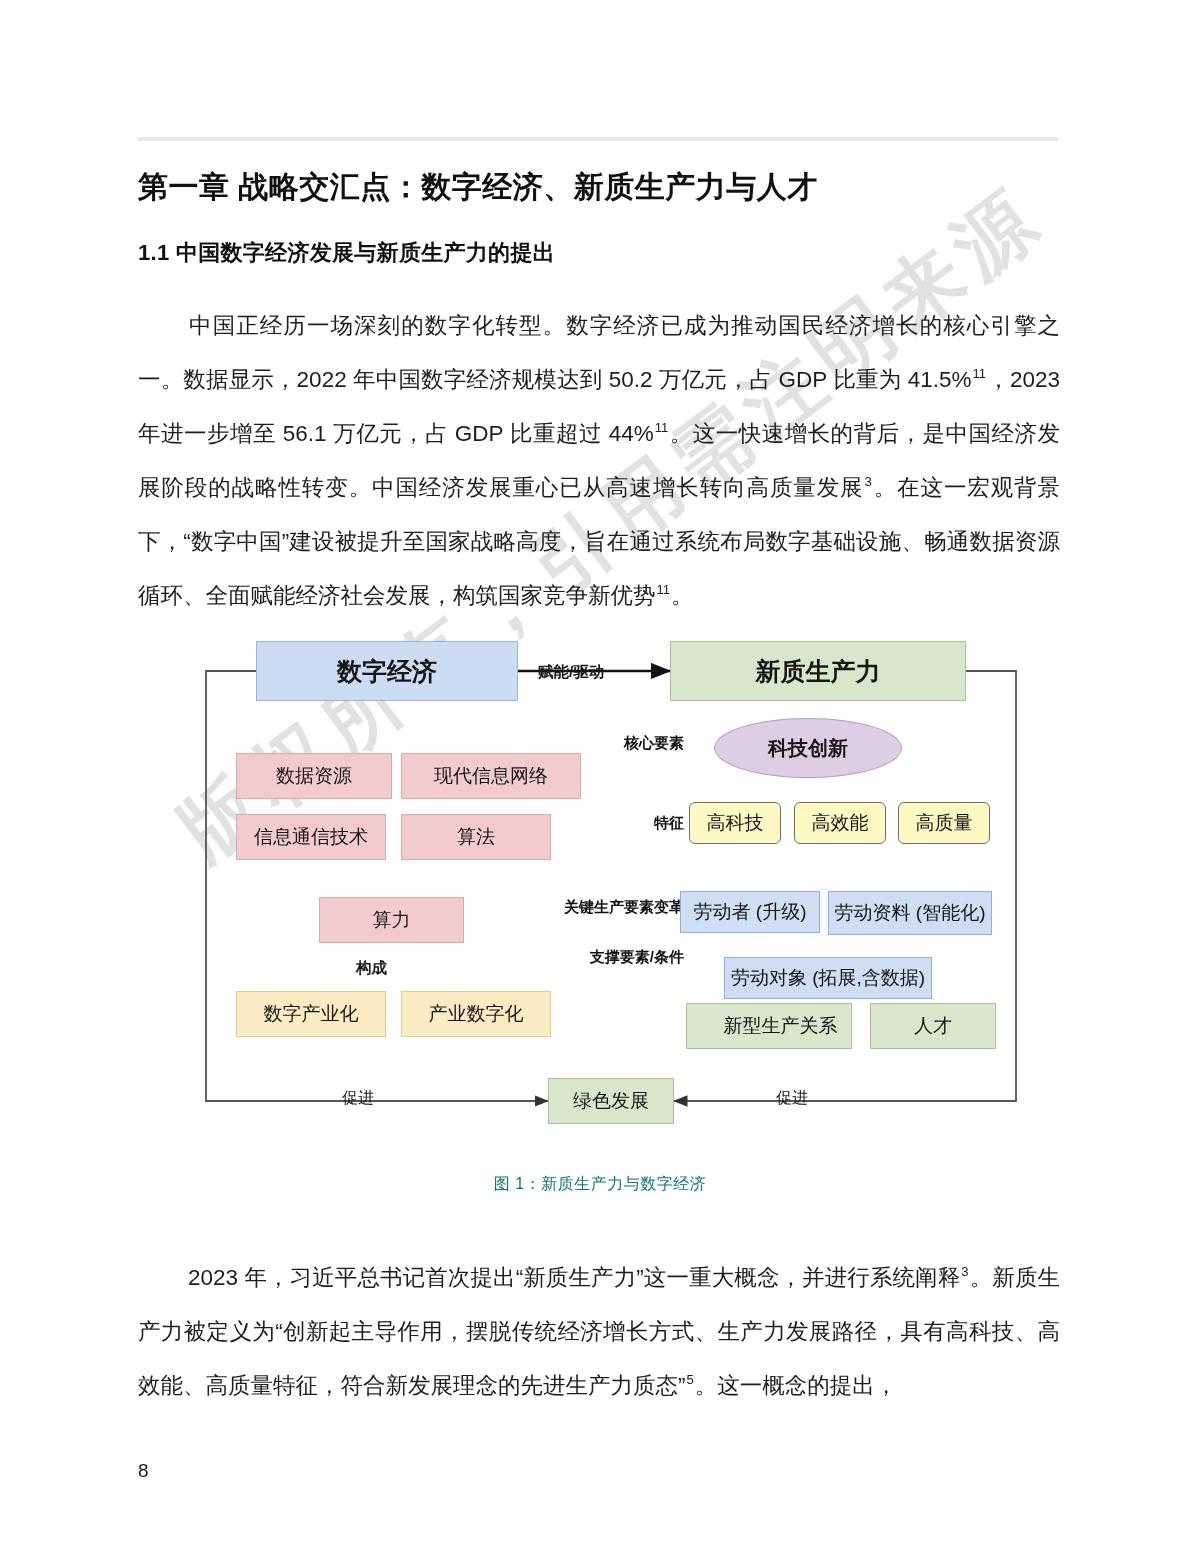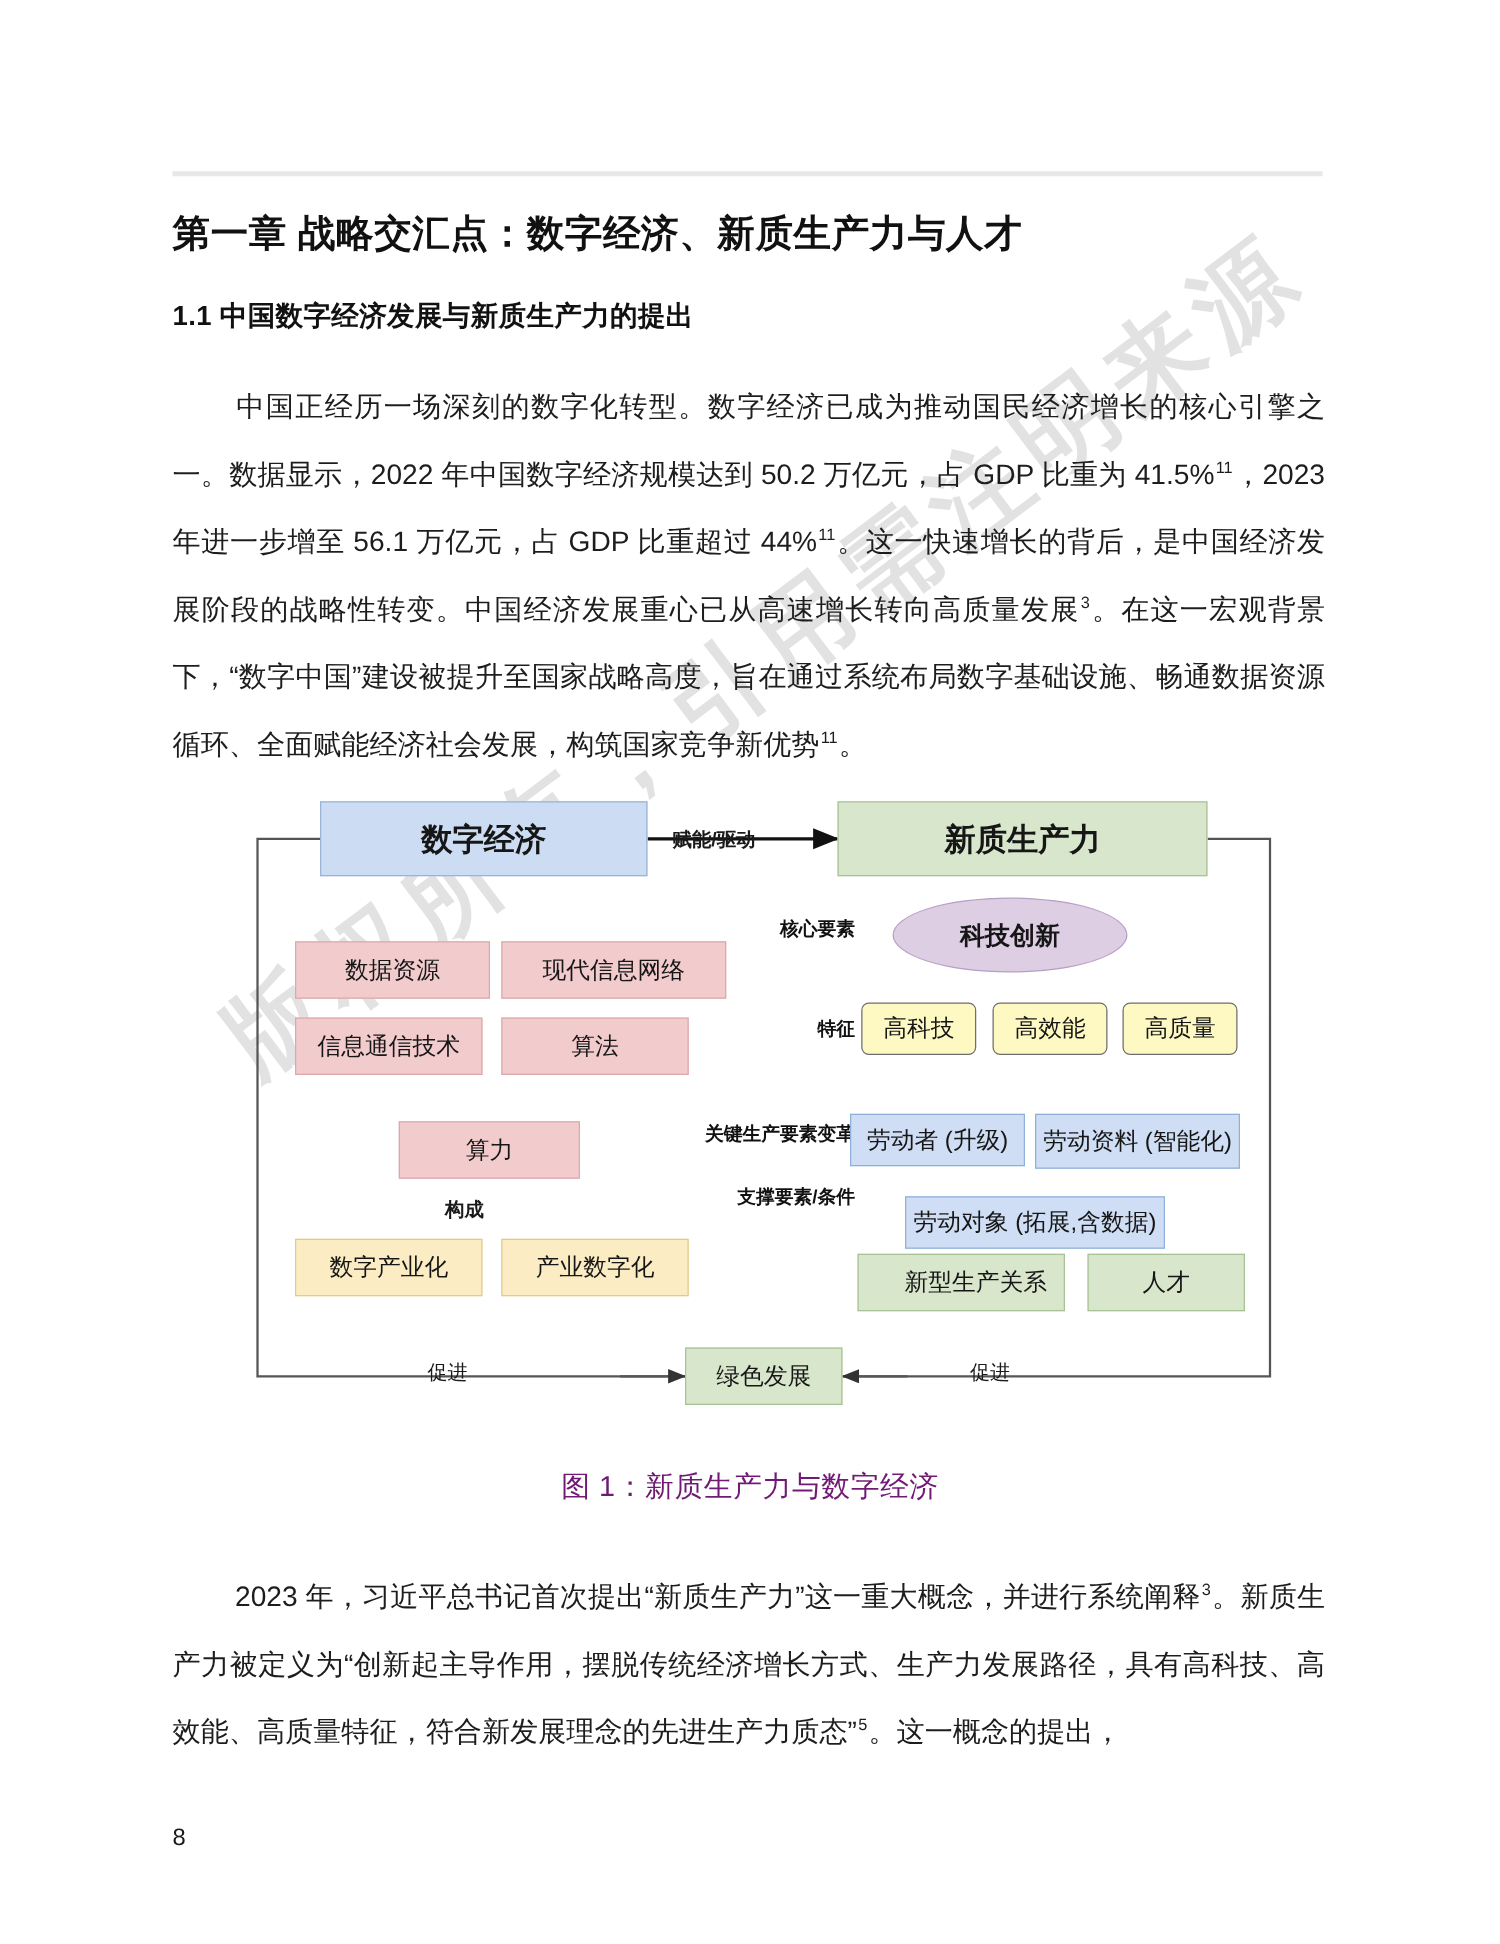--- a/index.html
+++ b/index.html
@@ -110,22 +110,22 @@
     z-index: 8;
   }
   .figure svg { display: block; }
 
   .fig-caption {
     position: absolute;
     left: 0;
     top: 1174px;
     width: 1200px;
     text-align: center;
-    font-size: 23px;
-    color: #701a75;
+    font-size: 16px;
+    color: #0f766e;
     letter-spacing: 0.5px;
     z-index: 10;
   }
 
   
   .node {
     position: absolute;
     display: flex;
     align-items: center;
     justify-content: center;

